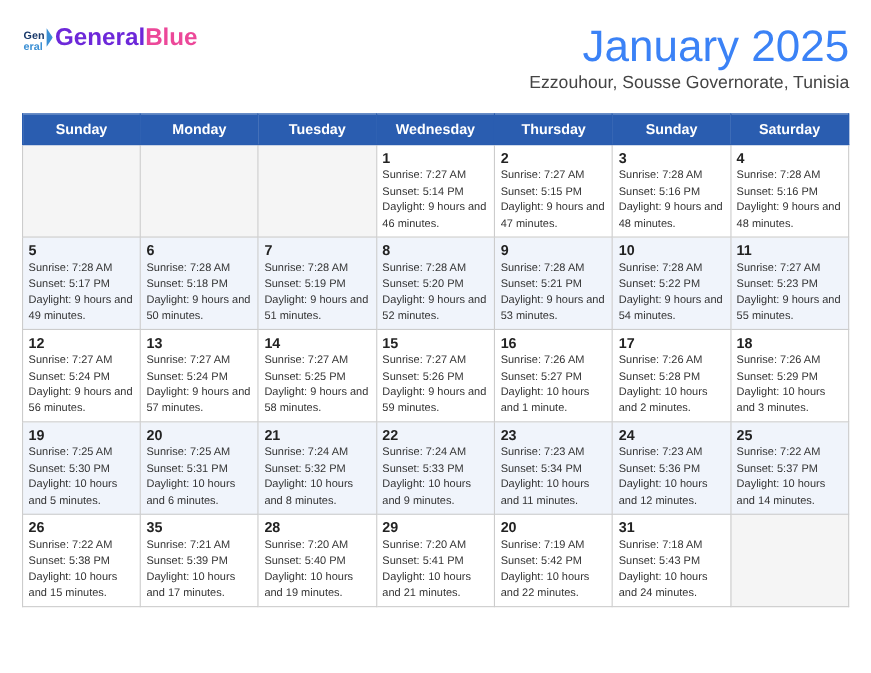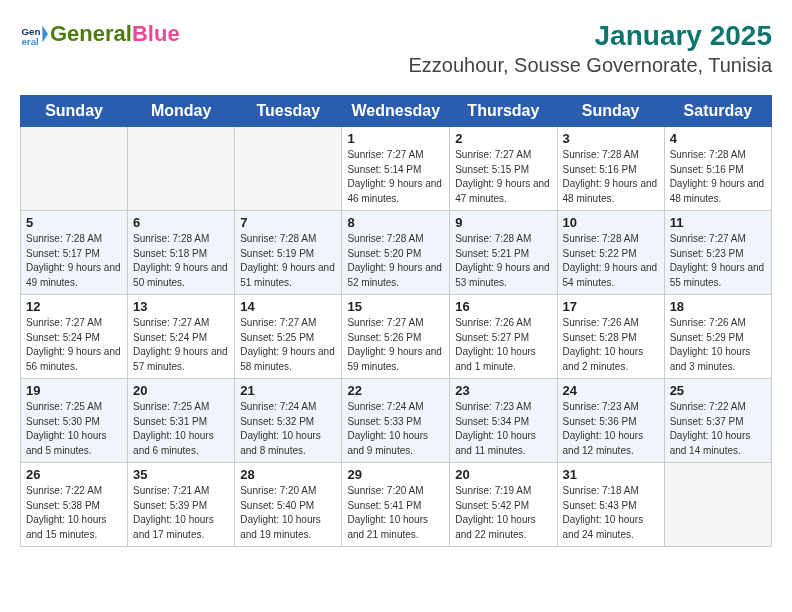--- a/index.html
+++ b/index.html
@@ -16,50 +16,50 @@
       align-items: flex-start;
       margin-bottom: 18px;
     }
     .logo {
       display: flex;
       align-items: center;
       font-size: 22px;
       font-weight: bold;
       color: #1a3a6b;
     }
-    .logo-general { color: #4d7c0f; }
+    .logo-general { color: #6d28d9; }
     .logo-blue { color: #ec4899; }
     .logo-icon {
       width: 28px;
       height: 28px;
       margin-right: 2px;
     }
     .title-block {
       text-align: right;
     }
     .month-title {
-      font-size: 28px;
-      font-weight: bold;
-      color: #0f766e;
+      font-size: 40px;
+      font-weight: normal;
+      color: #3b82f6;
     }
     .location {
-      font-size: 20px;
+      font-size: 16px;
       color: #444;
       margin-top: 2px;
     }
     .calendar {
       width: 100%;
       border-collapse: collapse;
       border: 1px solid #ccc;
     }
     .calendar th {
       background-color: #2a5db0;
       color: #fff;
       padding: 6px 4px;
-      font-size: 16px;
+      font-size: 13px;
       text-align: center;
       border: 1px solid #2a5db0;
     }
     .calendar td {
       vertical-align: top;
       border: 1px solid #ccc;
       padding: 4px 5px;
       width: 108px;
       min-height: 80px;
       font-size: 11px;

